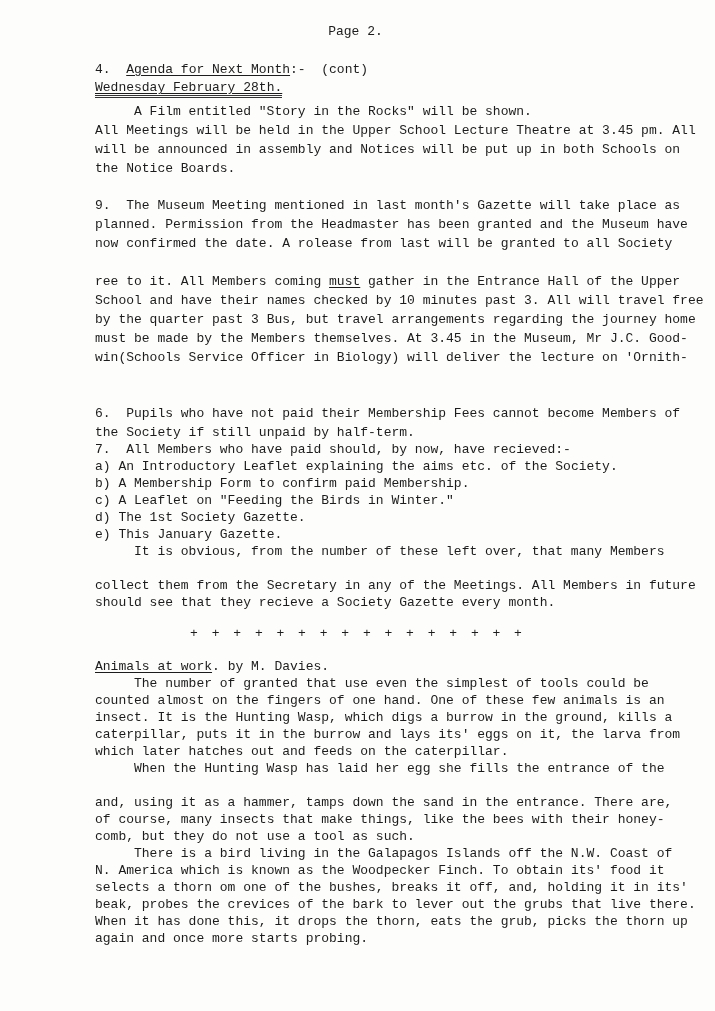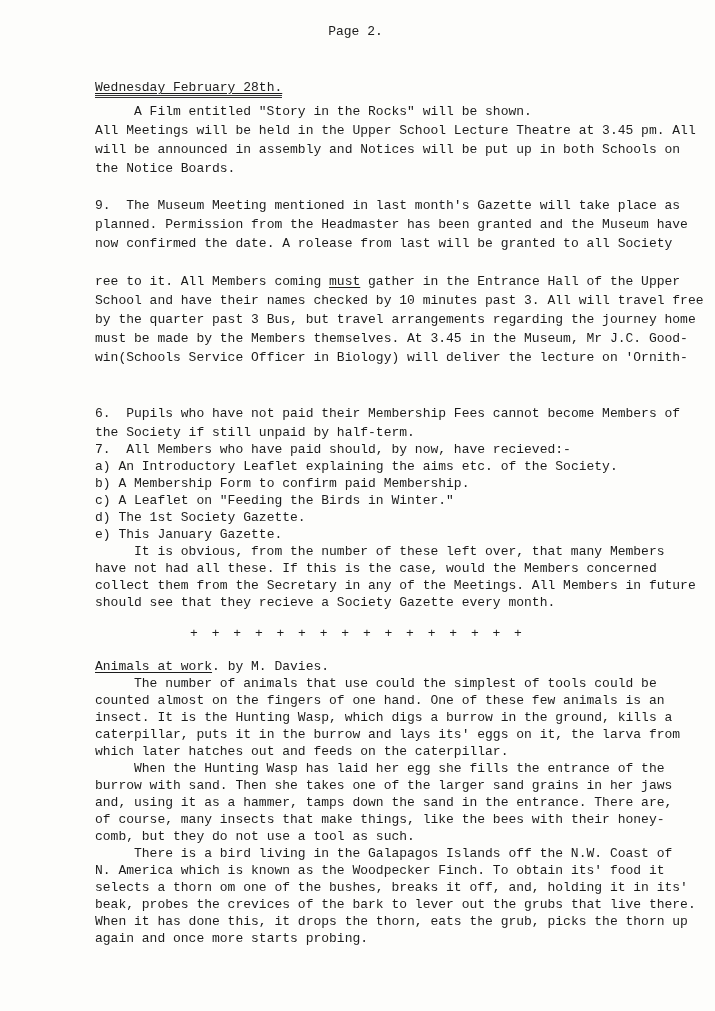--- a/index.html
+++ b/index.html
@@ -20,20 +20,21 @@
   .pagehdr { position: absolute; left: 0; width: 711px; text-align: center; top: 22px; line-height: 19px; }
   .plus { position: absolute; left: 0; width: 715px; text-align: center; top: 528px; letter-spacing: 3px; }
 </style>
 </head>
 <body>
 
 <div class="page">
 
   <div class="pagehdr">Page 2.</div>
 
+  <div class="line" style="top:60px;"><span>4.</span>  <span class="u">Agenda for Next Month</span><span>:-  (cont)</span></div>
   <div class="line" style="top:78px;"><span class="u dbl">Wednesday February 28th.</span></div>
   <div class="line ind" style="top:102px;">A Film entitled "Story in the Rocks" will be shown.</div>
   <div class="line" style="top:121px;">All Meetings will be held in the Upper School Lecture Theatre at 3.45 pm. All</div>
   <div class="line" style="top:140px;">will be announced in assembly and Notices will be put up in both Schools on</div>
   <div class="line" style="top:159px;">the Notice Boards.</div>
 
   <div class="line" style="top:196px;">9.  The Museum Meeting mentioned in last month's Gazette will take place as</div>
   <div class="line" style="top:215px;">planned. Permission from the Headmaster has been granted and the Museum have</div>
   <div class="line" style="top:234px;">now confirmed the date. A rolease from last will be granted to all Society</div>
   <div class="line" style="top:272px;"><span>ree to it. All Members coming </span><span class="u">must</span><span> gather in the Entrance Hall of the Upper</span></div>
@@ -45,34 +46,32 @@
   <div class="line" style="top:404px;">6.  Pupils who have not paid their Membership Fees cannot become Members of</div>
   <div class="line" style="top:423px;">the Society if still unpaid by half-term.</div>
 
   <div class="line" style="top:440px;">7.  All Members who have paid should, by now, have recieved:-</div>
   <div class="line" style="top:457px;">a) An Introductory Leaflet explaining the aims etc. of the Society.</div>
   <div class="line" style="top:474px;">b) A Membership Form to confirm paid Membership.</div>
   <div class="line" style="top:491px;">c) A Leaflet on "Feeding the Birds in Winter."</div>
   <div class="line" style="top:508px;">d) The 1st Society Gazette.</div>
   <div class="line" style="top:525px;">e) This January Gazette.</div>
   <div class="line ind" style="top:542px;">It is obvious, from the number of these left over, that many Members</div>
-  <div class="line" style="top:559px;">have not had all these. If this is the case, would the Members concerned</div>
   <div class="line" style="top:576px;">collect them from the Secretary in any of the Meetings. All Members in future</div>
   <div class="line" style="top:593px;">should see that they recieve a Society Gazette every month.</div>
 
   <div class="plus" style="top:626px;">+ + + + + + + + + + + + + + + +</div>
 
   <div class="line" style="top:657px;"><span class="u">Animals at work</span><span>. by M. Davies.</span></div>
-  <div class="line ind" style="top:674px;">The number of animals that use could the simplest of tools could be</div>
+  <div class="line ind" style="top:674px;">The number of granted that use even the simplest of tools could be</div>
   <div class="line" style="top:691px;">counted almost on the fingers of one hand. One of these few animals is an</div>
   <div class="line" style="top:708px;">insect. It is the Hunting Wasp, which digs a burrow in the ground, kills a</div>
   <div class="line" style="top:725px;">caterpillar, puts it in the burrow and lays its' eggs on it, the larva from</div>
   <div class="line" style="top:742px;">which later hatches out and feeds on the caterpillar.</div>
   <div class="line ind" style="top:759px;">When the Hunting Wasp has laid her egg she fills the entrance of the</div>
-  <div class="line" style="top:776px;">burrow with sand. Then she takes one of the larger sand grains in her jaws</div>
   <div class="line" style="top:793px;">and, using it as a hammer, tamps down the sand in the entrance. There are,</div>
   <div class="line" style="top:810px;">of course, many insects that make things, like the bees with their honey-</div>
   <div class="line" style="top:827px;">comb, but they do not use a tool as such.</div>
   <div class="line ind" style="top:844px;">There is a bird living in the Galapagos Islands off the N.W. Coast of</div>
   <div class="line" style="top:861px;">N. America which is known as the Woodpecker Finch. To obtain its' food it</div>
   <div class="line" style="top:878px;">selects a thorn om one of the bushes, breaks it off, and, holding it in its'</div>
   <div class="line" style="top:895px;">beak, probes the crevices of the bark to lever out the grubs that live there.</div>
   <div class="line" style="top:912px;">When it has done this, it drops the thorn, eats the grub, picks the thorn up</div>
   <div class="line" style="top:929px;">again and once more starts probing.</div>
 </div>

